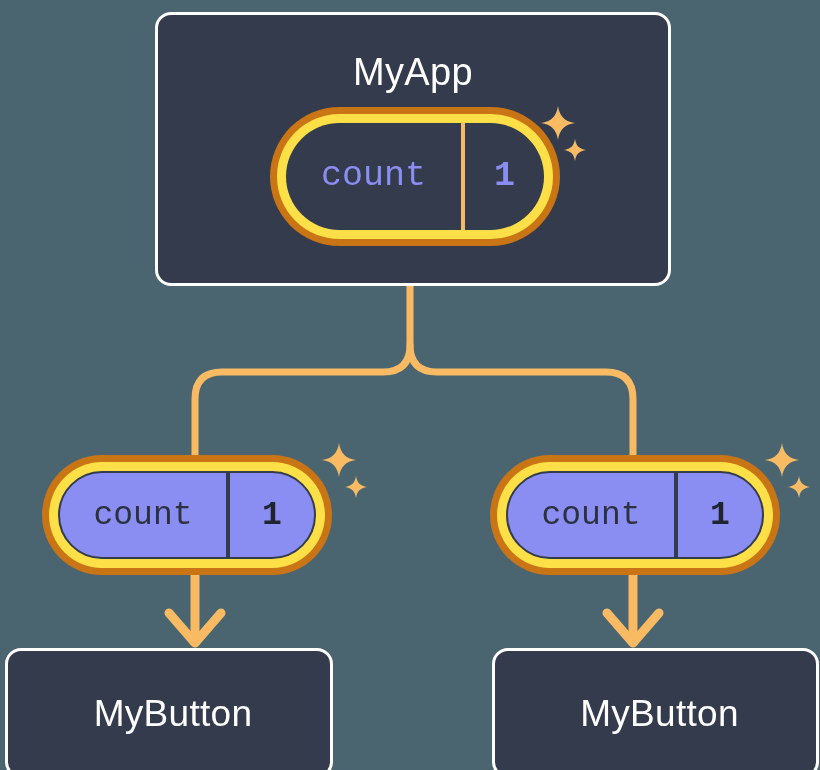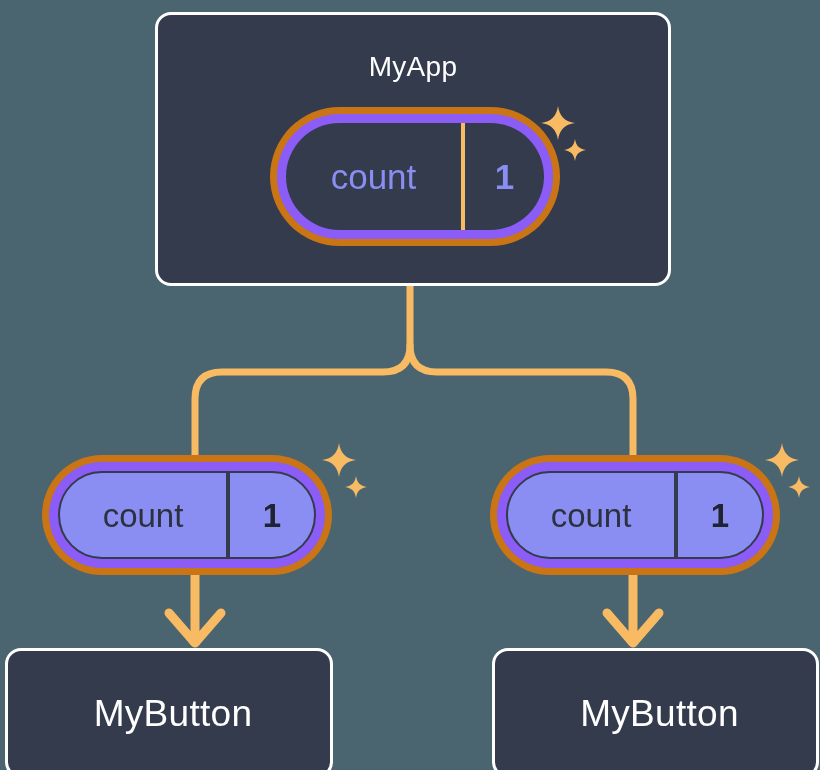--- a/index.html
+++ b/index.html
@@ -34,21 +34,21 @@
   .card {
     position: absolute;
     box-sizing: border-box;
     background: #343b4c;
     border: 3px solid #ffffff;
     border-radius: 16px;
     z-index: 3;
   }
   .card-title {
     color: #ffffff;
-    font-size: 28px;
+    font-size: 38px;
     font-weight: 400;
     letter-spacing: 0.3px;
     text-align: center;
     line-height: 1;
   }
 
   #app-card {
     left: 155px;
     top: 12px;
     width: 516px;
@@ -78,22 +78,23 @@
     border-radius: 999px;
     background: #c97415;              
     padding: 7px;
     z-index: 4;
   }
   .pill-inner {
     box-sizing: border-box;
     width: 100%;
     height: 100%;
     border-radius: 999px;
-    background: #8b5cf6;              
+    background: #fde047;              
     padding: 9px;
+    font-family: Liberation Mono, monospace;
   }
   .pill-body {
     box-sizing: border-box;
     width: 100%;
     height: 100%;
     border-radius: 999px;
     display: flex;
     align-items: stretch;
     overflow: hidden;
   }

